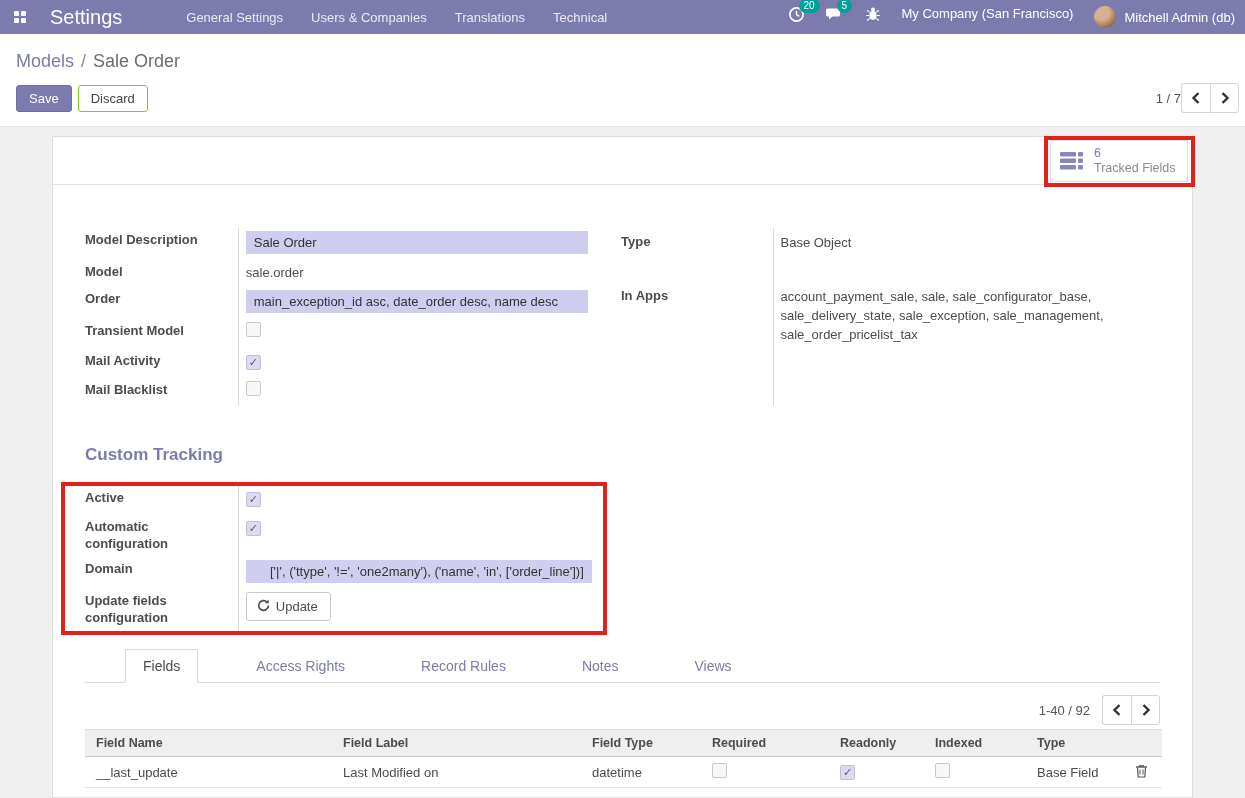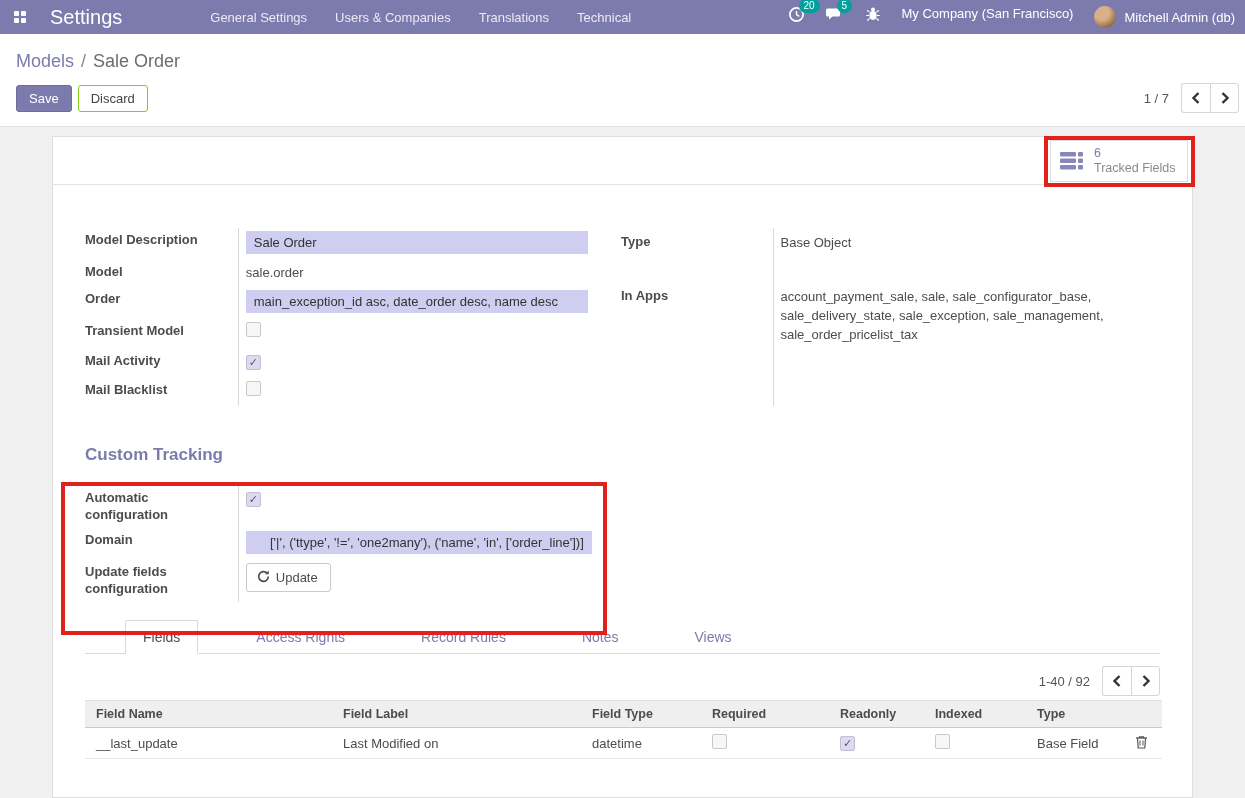--- a/index.html
+++ b/index.html
@@ -3,39 +3,39 @@
 <meta charset="utf-8">
 <style>
   * { margin:0; padding:0; box-sizing:border-box; }
   html,body { width:1245px; height:798px; overflow:hidden; }
   body { font-family:"Liberation Sans", sans-serif; background:#f0f0f0; position:relative; }
 
   
   .navbar { height:34px; background:#7c7bad; display:flex; align-items:center; padding:0 10px 0 14px; color:#fff; }
   .apps-icon { display:grid; grid-template-columns:5px 5px; gap:2px; margin-right:24px; cursor:pointer; }
   .apps-icon i { width:5px; height:5px; background:#fff; border-radius:1px; display:block; }
-  .nav-title { font-size:20px; font-weight:400; margin-right:88px; cursor:pointer; }
+  .nav-title { font-size:20px; font-weight:400; margin-right:64px; cursor:pointer; }
   .nav-menu { display:flex; gap:28px; font-size:13px; color:#eceaf5; }
   .nav-menu span { cursor:pointer; }
   .nav-right { margin-left:auto; display:flex; align-items:flex-start; gap:21px; font-size:13px; }
   .systray { position:relative; cursor:pointer; display:flex; align-items:center; }
   .badge { position:absolute; top:-7px; left:11px; background:#00a09d; color:#fff; border-radius:8px; padding:1px 5px; font-size:10px; line-height:12px; }
   .avatar { width:22px; height:22px; border-radius:50%; background:radial-gradient(circle at 35% 30%, #d8b189 0 35%, #9a7451 70%, #5f452c); display:inline-block; cursor:pointer; }
   .nav-user { display:flex; align-items:center; gap:8px; cursor:pointer; }
 
   
   .control-panel { background:#fff; padding:17px 6px 13px 16px; border-bottom:1px solid #e3e3e3; }
   .breadcrumb { font-size:18px; margin-bottom:11px; }
   .bc-link { color:#7c7bad; cursor:pointer; }
   .bc-sep { color:#8a8a8a; margin:0 7px; }
   .bc-current { color:#6d6d6d; }
   .cp-row { display:flex; align-items:center; }
   .btn { font-size:13px; padding:5px 12px; border-radius:3px; border:1px solid #84cc16; background:#fff; color:#444; cursor:pointer; font-family:Liberation Sans, sans-serif; }
   .btn-primary { background:#7c7bad; border-color:#6e6d9e; color:#fff; margin-right:6px; }
-  .cp-pager { margin-left:auto; display:flex; align-items:center; gap:12px; }
+  .cp-pager { margin-left:auto; display:flex; align-items:center; }
   .pager-text { font-size:13px; color:#555; }
   .pager-btns { display:flex; }
   .pager-btn { width:29px; height:30px; background:#fff; border:1px solid #d5d5d5; display:flex; align-items:center; justify-content:center; cursor:pointer; }
   .pager-btn.prev { border-radius:3px 0 0 3px; border-right:none; }
   .pager-btn.next { border-radius:0 3px 3px 0; }
 
   
   .content { padding-top:9px; }
   .sheet { margin-left:52px; width:1141px; height:662px; background:#fff; border:1px solid #dedede; }
   .sheet-header { height:48px; border-bottom:1px solid #e2e2e2; position:relative; }
@@ -220,20 +220,24 @@
             <td class="o-label"><label>In Apps</label></td>
             <td class="o-value"><span>account_payment_sale, sale, sale_configurator_base, sale_delivery_state, sale_exception, sale_management, sale_order_pricelist_tax</span></td>
           </tr>
         </tbody>
           </table>
       </div>
 
       <h2 class="section-heading">Custom Tracking</h2>
       <table class="o-group tracking-group">
         <tbody>
+            <tr>
+          <td class="o-label"><label>Active</label></td>
+          <td class="o-value"><span class="cb">✓</span></td>
+        </tr>
         <tr>
           <td class="o-label"><label>Automatic configuration</label></td>
           <td class="o-value"><span class="cb">✓</span></td>
         </tr>
         <tr class="row-input">
           <td class="o-label"><label>Domain</label></td>
           <td class="o-value">
                 <input class="o-input wide" readonly="" value="['|', ('ttype', '!=', 'one2many'), ('name', 'in', ['order_line'])]" style="">
               </td>
         </tr>

